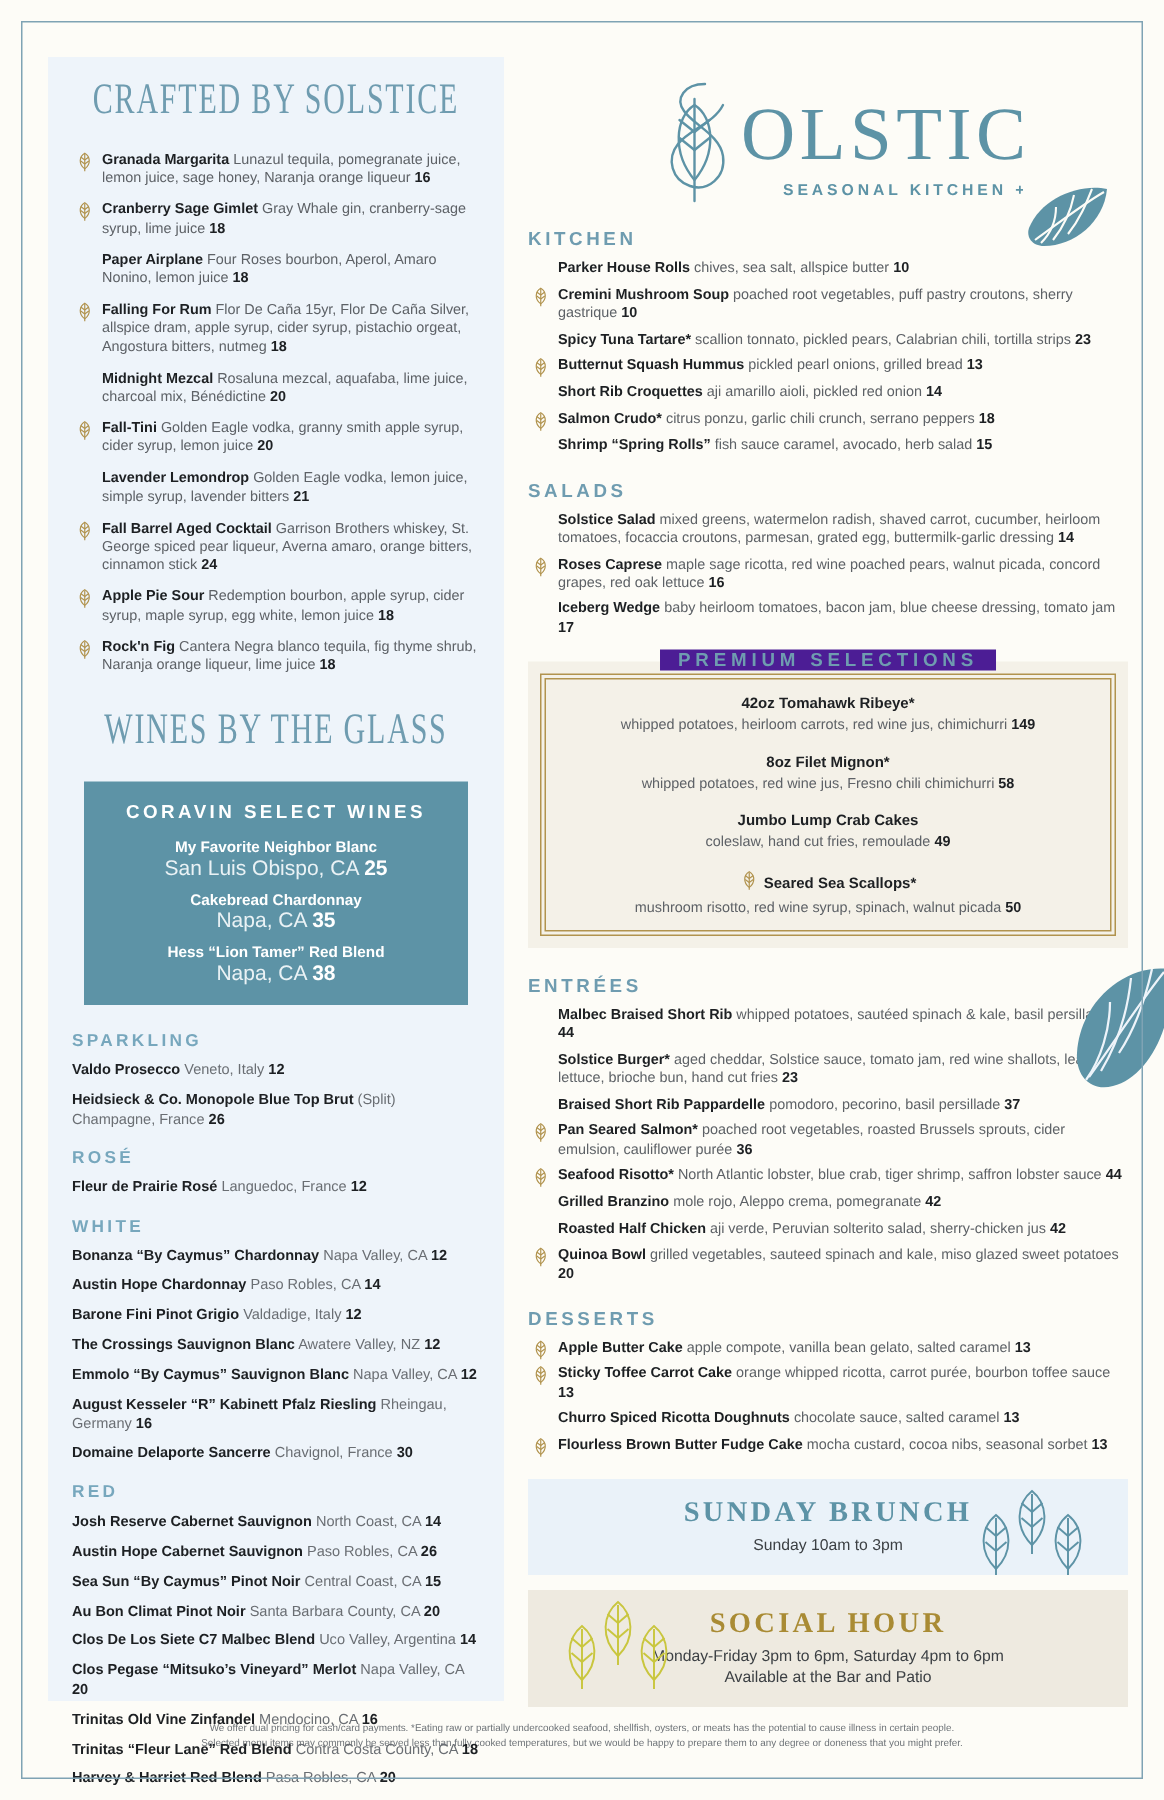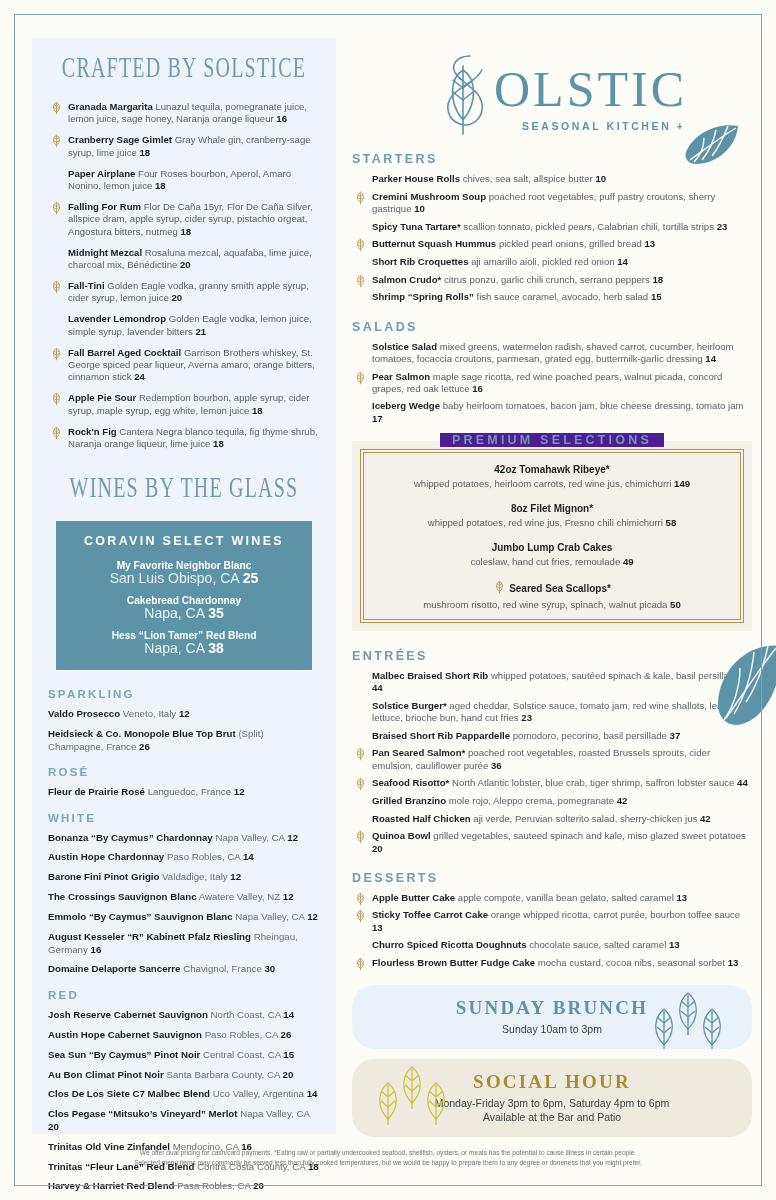--- a/index.html
+++ b/index.html
@@ -198,21 +198,20 @@
   }
   .prem-ds b { color: #1d2023; }
   .prem-leaf { display: inline-block; vertical-align: -2px; margin-right: 3px; }
 
   
   .promo {
     position: relative;
     overflow: hidden;
     margin-bottom: 10px;
     padding: 12px 10px 13px 10px;
-    border-radius: 22px;
   }
   .promo.brunch { background: #eaf2f9; text-align: center; }
   .promo.social { background: #eeeae0; text-align: center; }
 
   .promo-title {
     font-family: "Liberation Serif", serif;
     font-size: 19px;
     font-weight: bold;
     letter-spacing: 2.2px;
     margin-bottom: 3px;
@@ -394,21 +393,21 @@
         <g stroke="#fdfcf7" stroke-width="1.4" fill="none">
           <path d="M54 6 C40 14 22 28 8 38"></path>
           <path d="M46 4 C42 14 38 24 30 34"></path>
           <path d="M34 8 C32 18 28 28 20 38"></path>
           <path d="M22 16 C22 26 18 34 12 40"></path>
         </g>
       </svg>
     </div>
 
     <div>
-      <div class="sec-head">STARTERS</div>
+      <div class="sec-head">KITCHEN</div>
       <div class="food-list" id="starters-list">
           <div class="dish"><span class="nm">Parker House Rolls</span> <span class="ds">chives, sea salt, allspice butter</span> <span class="pr">10</span></div>
           <div class="dish"><svg class="leafmark" width="13" height="14" viewBox="0 0 13 14">
               <path d="M6.5 1.2 C2.8 3.4 2.2 8.2 6.5 11.6 C10.8 8.2 10.2 3.4 6.5 1.2 Z" fill="none" stroke="#b1934e" stroke-width="0.8"></path>
               <line x1="6.5" y1="1.6" x2="6.5" y2="13.2" stroke="#b1934e" stroke-width="0.8"></line>
               <line x1="6.5" y1="5.6" x2="3.8" y2="3.6" stroke="#b1934e" stroke-width="0.8"></line>
               <line x1="6.5" y1="5.6" x2="9.2" y2="3.6" stroke="#b1934e" stroke-width="0.8"></line>
               <line x1="6.5" y1="8.4" x2="3.8" y2="6.4" stroke="#b1934e" stroke-width="0.8"></line>
               <line x1="6.5" y1="8.4" x2="9.2" y2="6.4" stroke="#b1934e" stroke-width="0.8"></line>
             </svg><span class="nm">Cremini Mushroom Soup</span> <span class="ds">poached root vegetables, puff pastry croutons, sherry gastrique</span> <span class="pr">10</span></div>
@@ -438,21 +437,21 @@
       <div class="sec-head">SALADS</div>
       <div class="food-list" id="salads-list">
           <div class="dish"><span class="nm">Solstice Salad</span> <span class="ds">mixed greens, watermelon radish, shaved carrot, cucumber, heirloom tomatoes, focaccia croutons, parmesan, grated egg, buttermilk-garlic dressing</span> <span class="pr">14</span></div>
           <div class="dish"><svg class="leafmark" width="13" height="14" viewBox="0 0 13 14">
               <path d="M6.5 1.2 C2.8 3.4 2.2 8.2 6.5 11.6 C10.8 8.2 10.2 3.4 6.5 1.2 Z" fill="none" stroke="#b1934e" stroke-width="0.8"></path>
               <line x1="6.5" y1="1.6" x2="6.5" y2="13.2" stroke="#b1934e" stroke-width="0.8"></line>
               <line x1="6.5" y1="5.6" x2="3.8" y2="3.6" stroke="#b1934e" stroke-width="0.8"></line>
               <line x1="6.5" y1="5.6" x2="9.2" y2="3.6" stroke="#b1934e" stroke-width="0.8"></line>
               <line x1="6.5" y1="8.4" x2="3.8" y2="6.4" stroke="#b1934e" stroke-width="0.8"></line>
               <line x1="6.5" y1="8.4" x2="9.2" y2="6.4" stroke="#b1934e" stroke-width="0.8"></line>
-            </svg><span class="nm">Pear Salmon</span> <span class="ds">maple sage ricotta, red wine poached pears, walnut picada, concord grapes, red oak lettuce</span> <span class="pr">16</span></div>
+            </svg><span class="nm">Roses Caprese</span> <span class="ds">maple sage ricotta, red wine poached pears, walnut picada, concord grapes, red oak lettuce</span> <span class="pr">16</span></div>
           <div class="dish"><span class="nm">Iceberg Wedge</span> <span class="ds">baby heirloom tomatoes, bacon jam, blue cheese dressing, tomato jam</span> <span class="pr">17</span></div>
         </div>
     </div>
 
     <div class="premium">
       <div class="premium-border"></div>
       <div class="premium-title">PREMIUM SELECTIONS</div>
       <div id="premium-list">
           <div class="prem-item">
             <div class="prem-nm">42oz Tomahawk Ribeye*</div>

